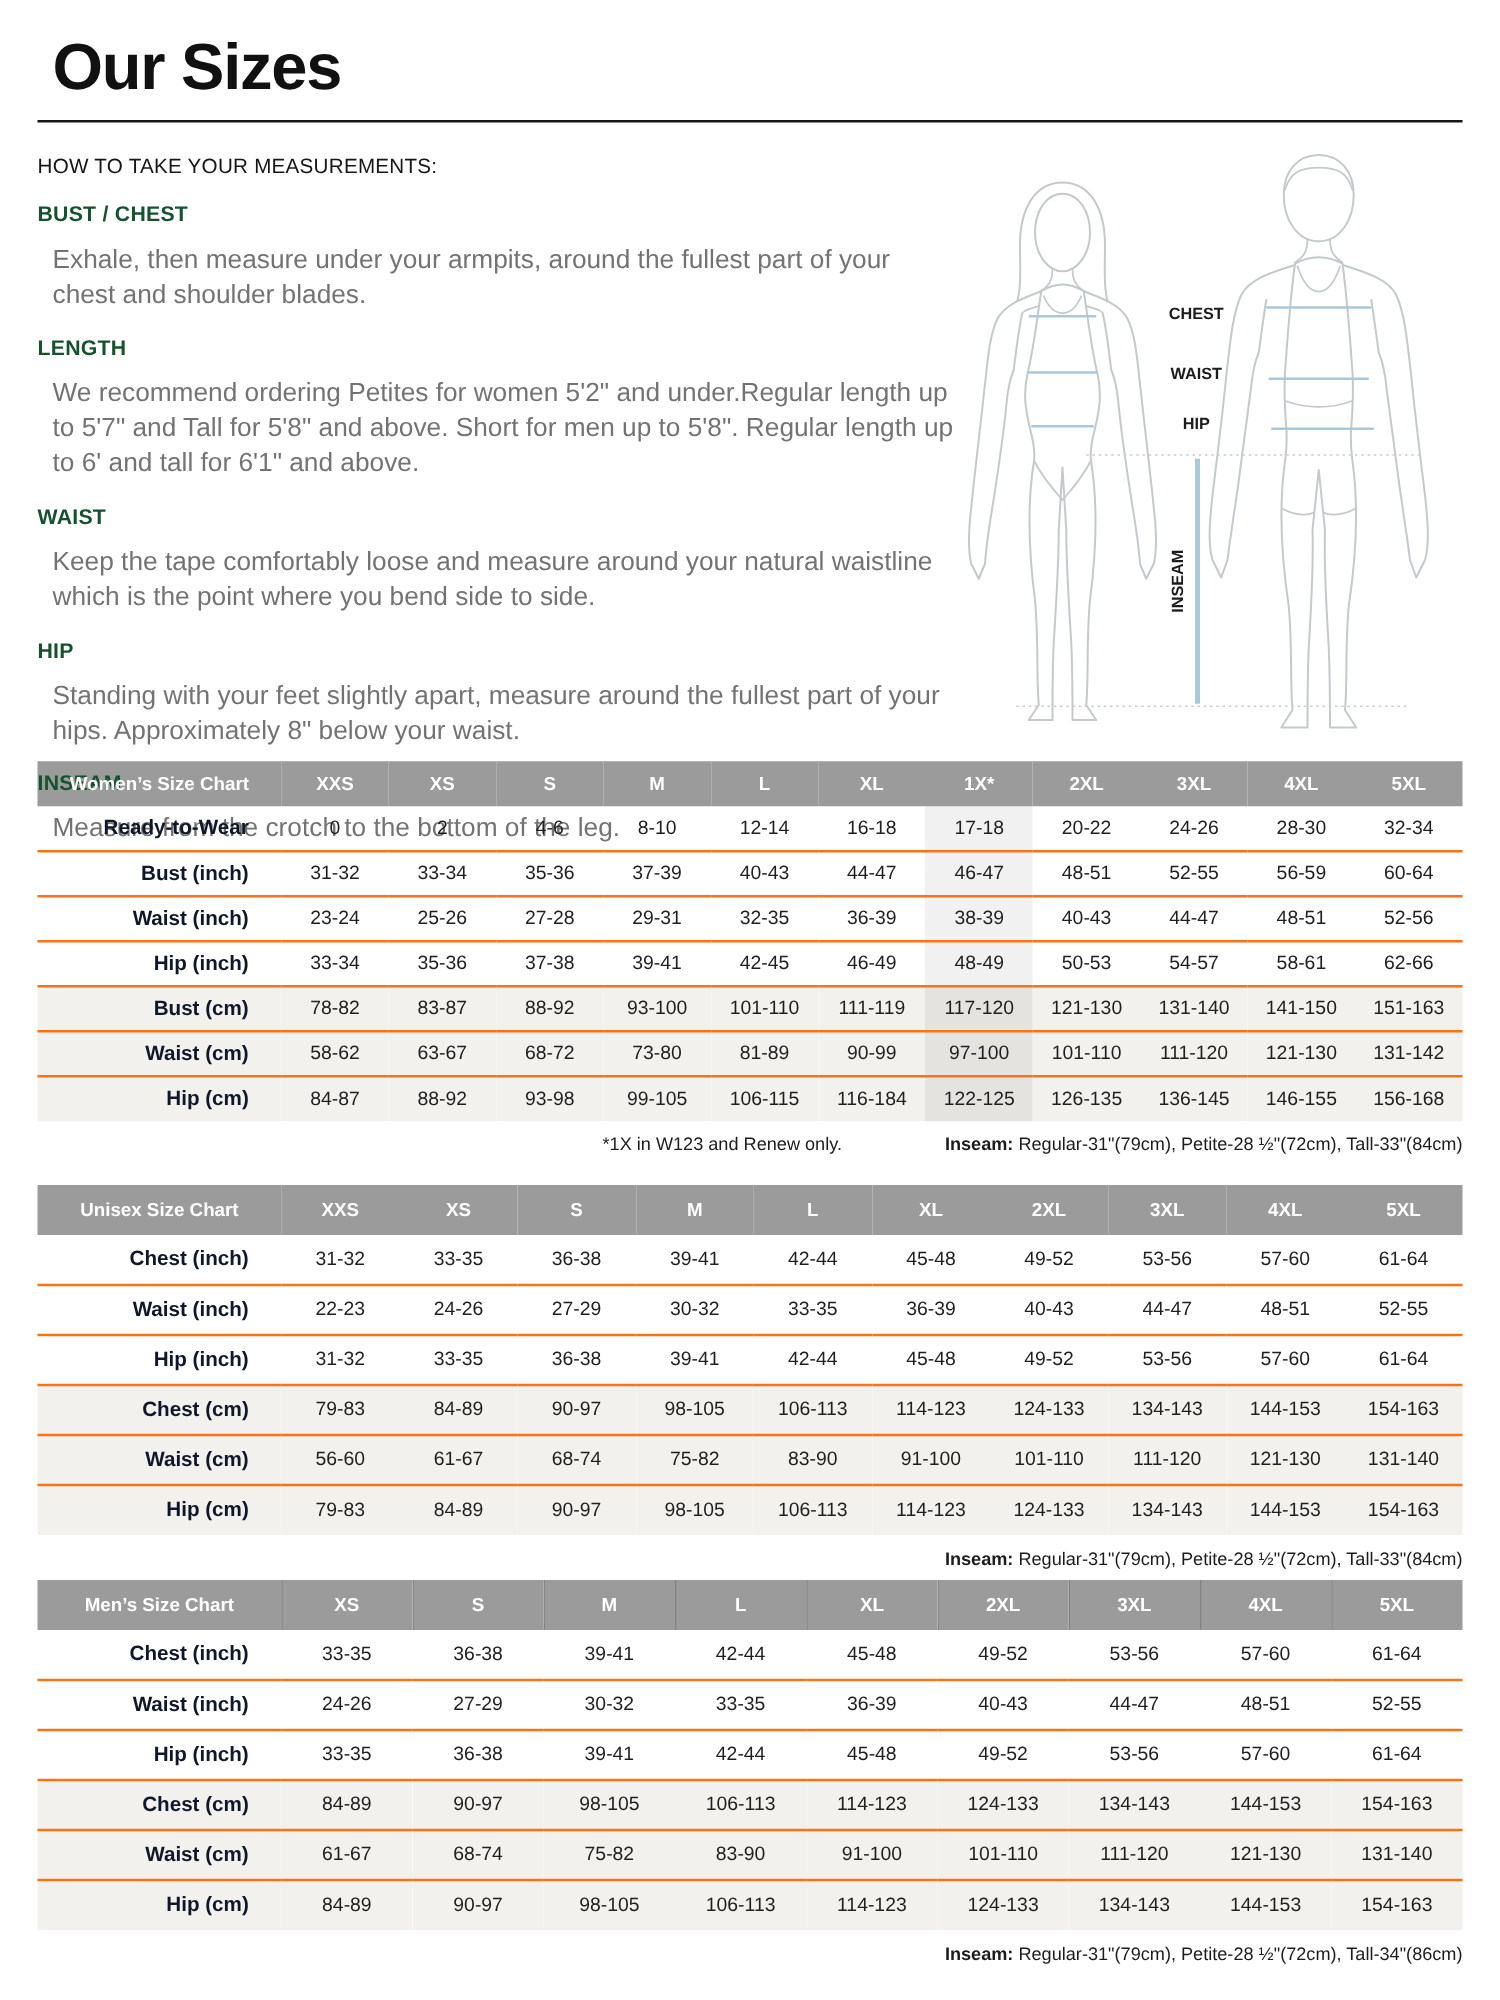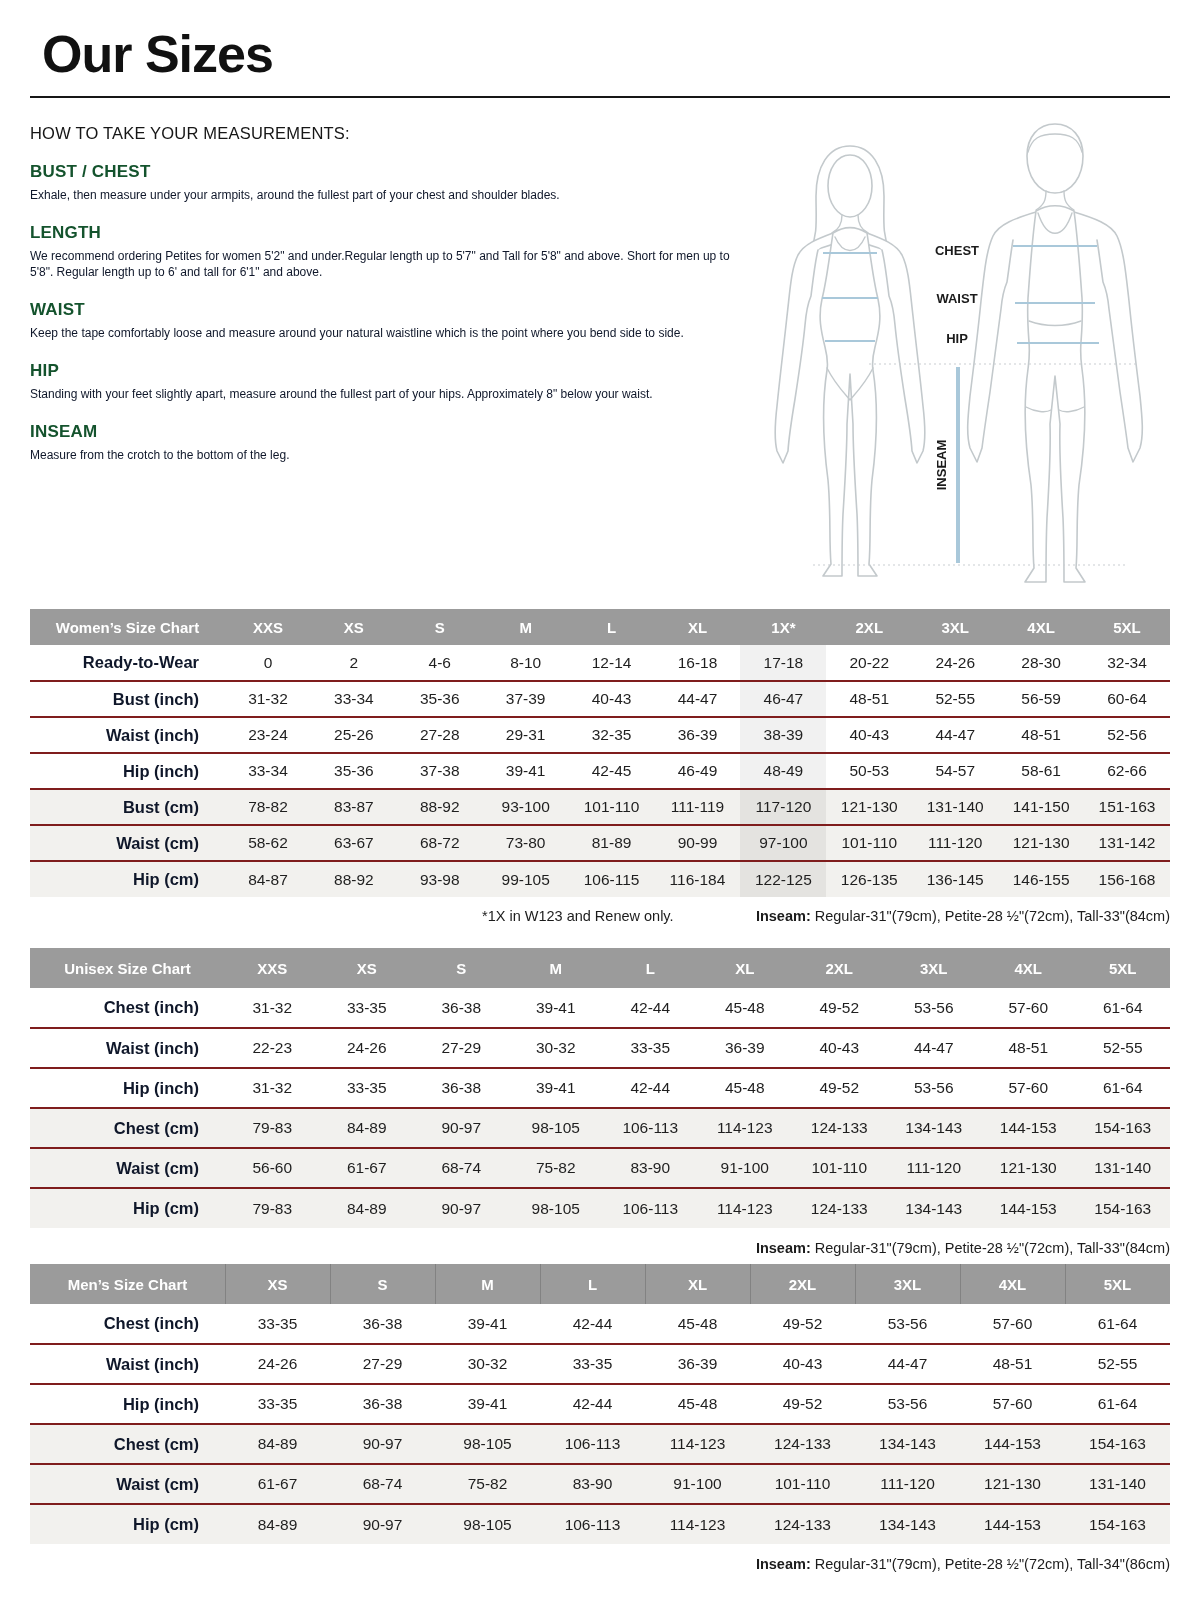--- a/index.html
+++ b/index.html
@@ -16,38 +16,38 @@
     font-size:52px; line-height:1.08; font-weight:bold;
     letter-spacing:-1px; color:#111;
   }
   .title-rule { border:none; border-top:2px solid #161616; margin:0; }
 
   
   .top { display:flex; margin-top:6px; height:492px; }
   .howto { width:735px; padding-top:20px; }
   .howto-heading { margin:0; font-size:16.5px; font-weight:normal; color:#161616; letter-spacing:.2px; }
   .measure-section h3 { margin:19px 0 6px 0; font-size:17px; font-weight:bold; color:#14532d; letter-spacing:.2px; }
-  .measure-section p { margin:0; font-size:12px; line-height:1.33; color:#0f172a; width:724px; }
+  .measure-section p { margin:12px; font-size:21px; line-height:1.33; color:#737373; width:724px; }
 
   .figure-wrap { width:405px; padding-top:8px; }
   svg text {
     font-family:"Liberation Sans", sans-serif;
     font-weight:bold; fill:#1b1b1b;
   }
 
   
   .tables { margin-top:13px; }
   .size-table { width:100%; border-collapse:collapse; table-layout:fixed; }
   .size-table th, .size-table td { padding:0; }
   .size-table thead th {
     background:#9b9b9b; color:#ffffff;
     font-size:15px; font-weight:bold; 
   }
   .size-table thead th.lbl-h { width:195px; }
-  .size-table tbody tr + tr { border-top:2px solid #7f1d1d; }
+  .size-table tbody tr + tr { border-top:2px solid #f97316; }
   .size-table tbody th.lbl {
     text-align:right; padding-right:26px;
     font-size:16.5px; font-weight:bold; color:#0f172a; white-space:nowrap;
   }
   .size-table td { text-align:center; font-size:15.5px; color:#1f1f1f; }
   .t36 thead tr, .t36 tbody tr { height:36px; }
   .t40 thead tr, .t40 tbody tr { height:40px; }
   .size-table tbody tr.shaded { background:#f2f1ee;padding-left:36px; }
   .size-table tbody .hl { background:rgba(0,0,0,0.055); }
   .mens thead th + th { box-shadow: inset 1px 0 0 rgba(0,0,0,0.16); }

